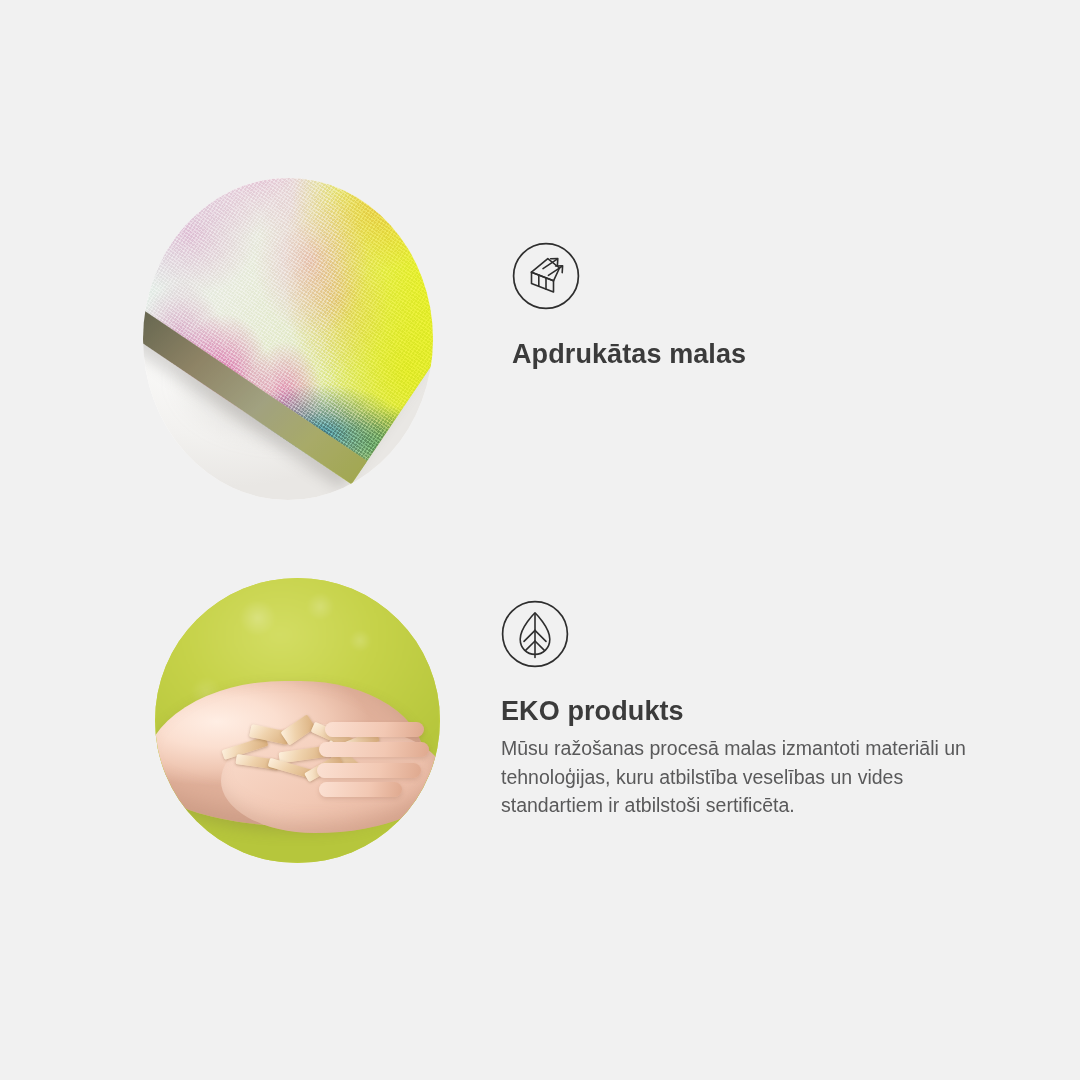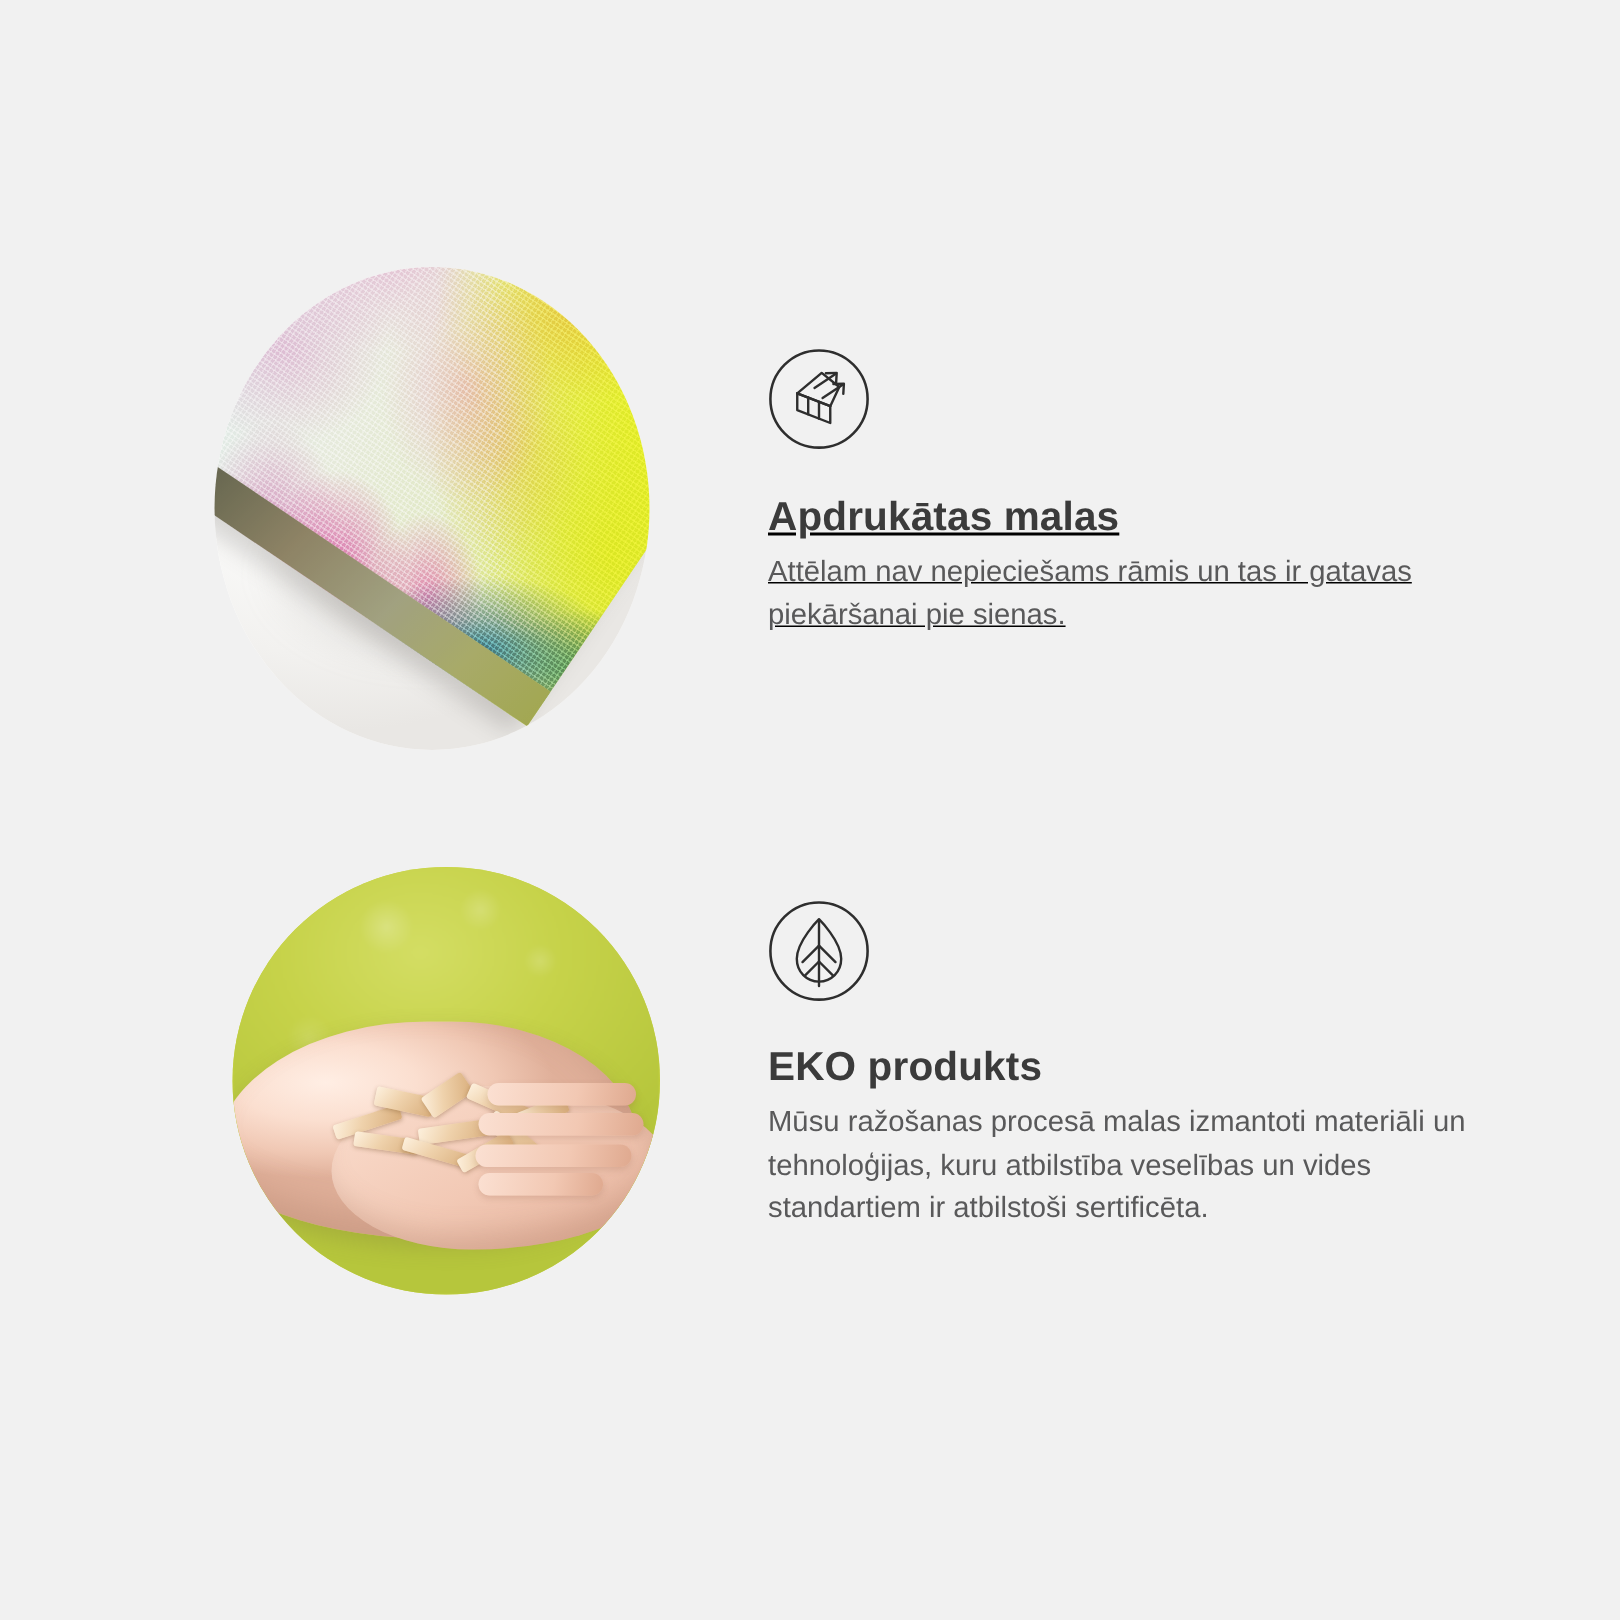--- a/index.html
+++ b/index.html
@@ -217,22 +217,22 @@
   #eko-photo .chips i:nth-child(4) { left: 54%; top: 16%; width: 24%; height: 18%; transform: rotate(24deg); }
   #eko-photo .chips i:nth-child(5) { left: 12%; top: 62%; width: 24%; height: 16%; transform: rotate(8deg); }
   #eko-photo .chips i:nth-child(6) { left: 36%; top: 48%; width: 28%; height: 18%; transform: rotate(-8deg); }
   #eko-photo .chips i:nth-child(7) { left: 60%; top: 52%; width: 22%; height: 22%; transform: rotate(40deg); }
   #eko-photo .chips i:nth-child(8) { left: 72%; top: 26%; width: 20%; height: 20%; transform: rotate(-22deg); }
   #eko-photo .chips i:nth-child(9) { left: 30%; top: 74%; width: 26%; height: 15%; transform: rotate(16deg); }
   #eko-photo .chips i:nth-child(10){ left: 50%; top: 72%; width: 22%; height: 17%; transform: rotate(-30deg); }
 
   
   .text-col { position: absolute; }
-  #feature-printed-edges .text-col { left: 512px; top: 54px; width: 505px; text-decoration: underline; }
-  #feature-eko           .text-col { left: 512px; top: 22px; width: 510px; }
+  #feature-printed-edges .text-col { left: 512px; top: 64px; width: 505px; }
+  #feature-eko           .text-col { left: 501px; top: 22px; width: 510px; }
 
   .feature-icon {
     width: 68px;
     height: 68px;
     display: block;
   }
   .feature-icon svg { display: block; width: 68px; height: 68px; }
 
   .feature-title {
     color: #3b3b3b;
@@ -282,21 +282,20 @@
 
           <path d="M19.5 30.2 L35.8 16.6 L47.5 26.0 L41.5 38.8"></path>
 
           <path d="M31.0 26.6 L45.2 17.2"></path>
           <path d="M38.6 16.8 L45.8 16.6 L45.4 23.6"></path>
           <path d="M36.4 33.4 L50.0 24.4"></path>
           <path d="M43.6 24.0 L50.6 23.8 L50.2 30.6"></path>
         </svg>
       </span>
       <h2 class="feature-title">Apdrukātas malas</h2>
-      <p class="feature-desc">Attēlam nav nepieciešams rāmis un tas ir gatavas piekāršanai pie sienas.</p>
     </div>
   </section>
 
   <section class="feature" id="feature-eko">
 
     <div class="media-circle" id="eko-photo">
       <div class="grass"></div>
       <div class="hands">
         <div class="palm"></div>
         <div class="palm2"></div>

